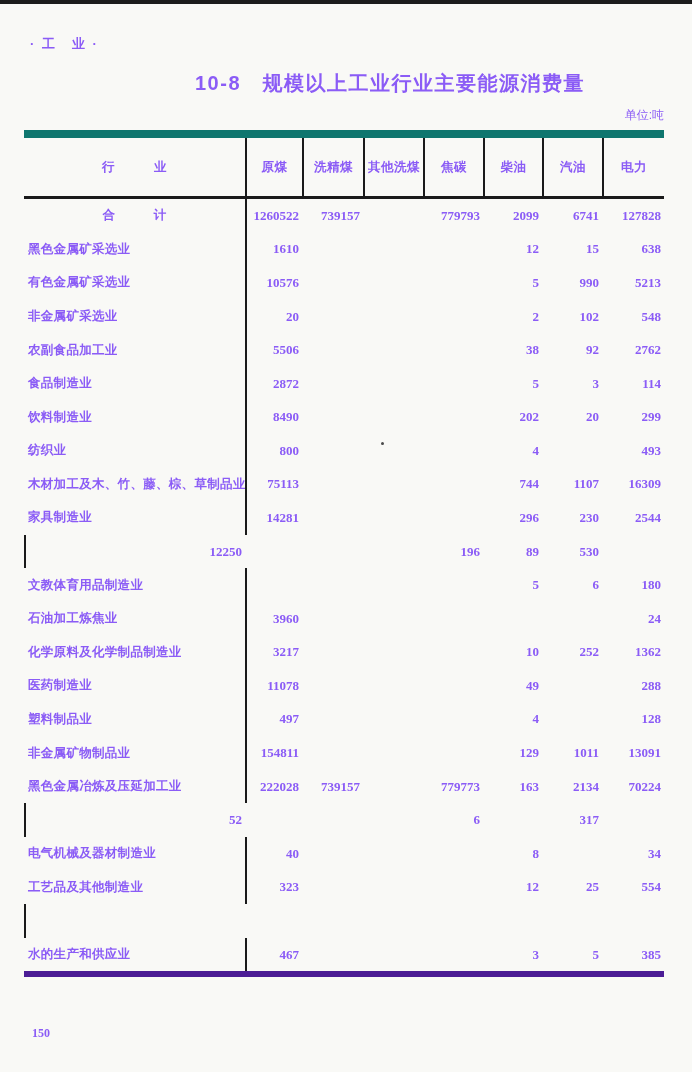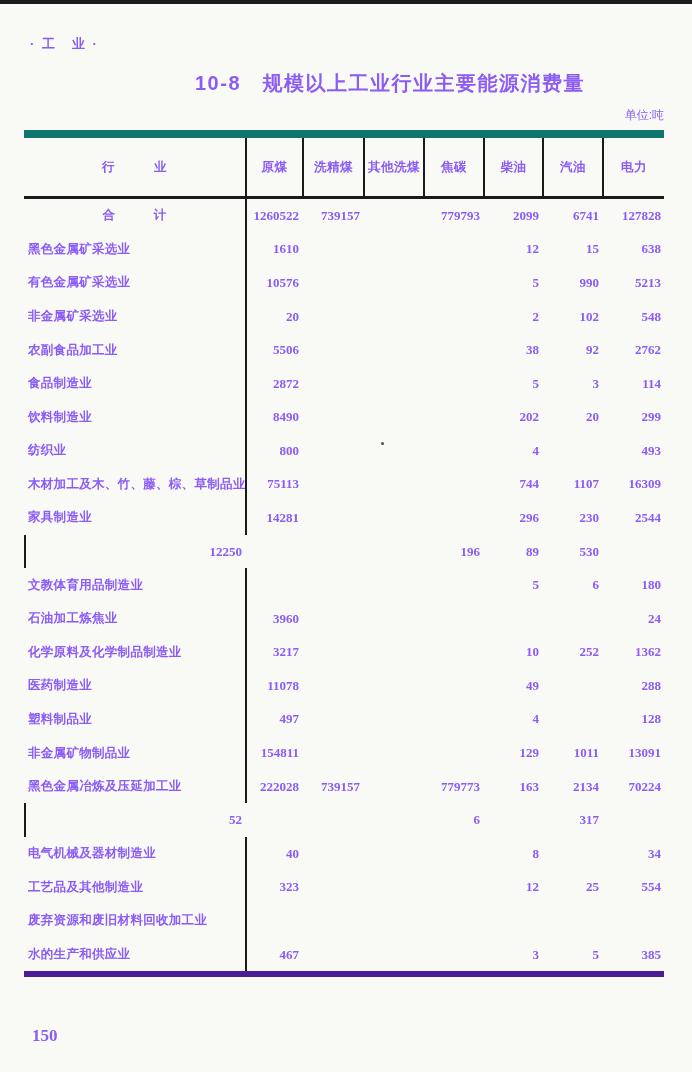--- a/index.html
+++ b/index.html
@@ -21,21 +21,21 @@
             font-size:12.5px; font-weight:700; letter-spacing:0.5px; }
   .hcell.energy { border-left:2px solid #1a1a1a; }
   .tbody  { border-bottom:6px solid #4c1d95; }
   .row    { height:33.58px; }
   .cell   { display:flex; align-items:center; overflow:hidden; }
   .cell.label { padding-left:4px; font-size:12.5px; font-weight:700; letter-spacing:0.3px; white-space:nowrap; }
   .cell.num   { justify-content:flex-end; padding-right:3px;
                 font-family:"Liberation Serif", serif; font-size:13px; font-weight:700; }
   .cell.sep   { border-left:2px solid #1a1a1a; }
   .row.total .cell.label { justify-content:center; padding-left:0; }
-  .pagenum { position:absolute; left:32px; top:1026px; font-size:17px; font-weight:700;
+  .pagenum { position:absolute; left:32px; top:1026px; font-size:12px; font-weight:700;
              font-family:"Liberation Serif", serif; }
   .stray { position:absolute; left:381px; top:442px; width:3px; height:3px;
            border-radius:50%; background:#4a4a4a; }
 </style>
 </head>
 <body>
 
 <div class="page">
   <div class="top-strip"></div>
   <div class="corner">· 工　业 ·</div>
@@ -256,21 +256,20 @@
           <div class="cell label">工艺品及其他制造业</div>
           <div class="cell num sep">323</div>
           <div class="cell num"></div>
           <div class="cell num"></div>
           <div class="cell num"></div>
           <div class="cell num">12</div>
           <div class="cell num">25</div>
           <div class="cell num">554</div>
         </div>
         <div class="row grid-row">
-          <div class="cell label">废弃资源和废旧材料回收加工业</div>
           <div class="cell num sep"></div>
           <div class="cell num"></div>
           <div class="cell num"></div>
           <div class="cell num"></div>
           <div class="cell num"></div>
           <div class="cell num"></div>
           <div class="cell num"></div>
         </div>
         <div class="row grid-row">
           <div class="cell label">水的生产和供应业</div>

